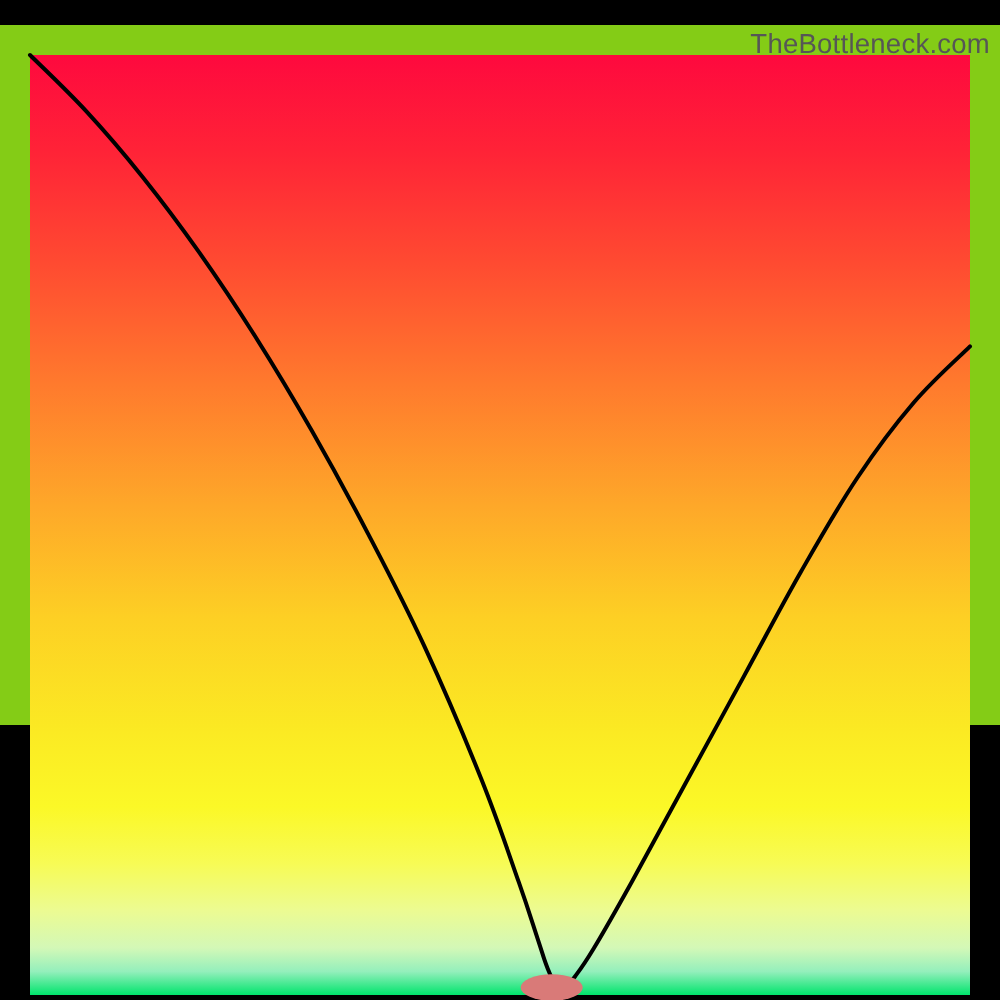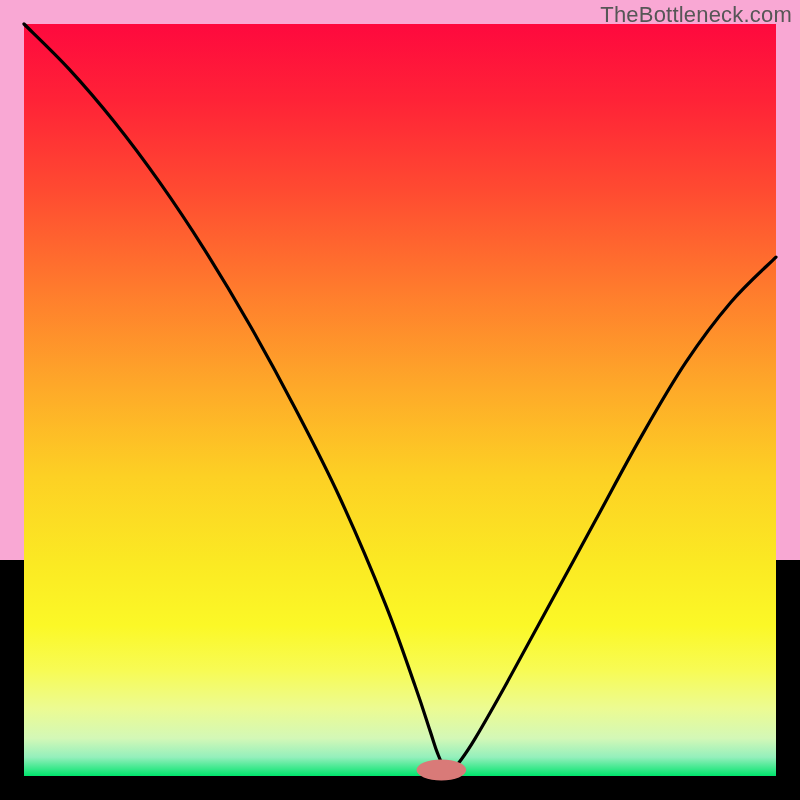--- a/index.html
+++ b/index.html
@@ -7,21 +7,22 @@
     padding: 0;
     width: 800px;
     height: 800px;
     background: #000;
     overflow: hidden;
   }
   .frame {
     position: relative;
     width: 800px;
     height: 560px;
-    background: #f9a8d4;
+    background: #84cc16;
+    margin-top: 20px;
   }
   .watermark {
     position: absolute;
     top: 2px;
     right: 8px;
     font-family: Arial, Helvetica, sans-serif;
     font-size: 22px;
     color: #565656;
     font-weight: 500;
     letter-spacing: 0.2px;

